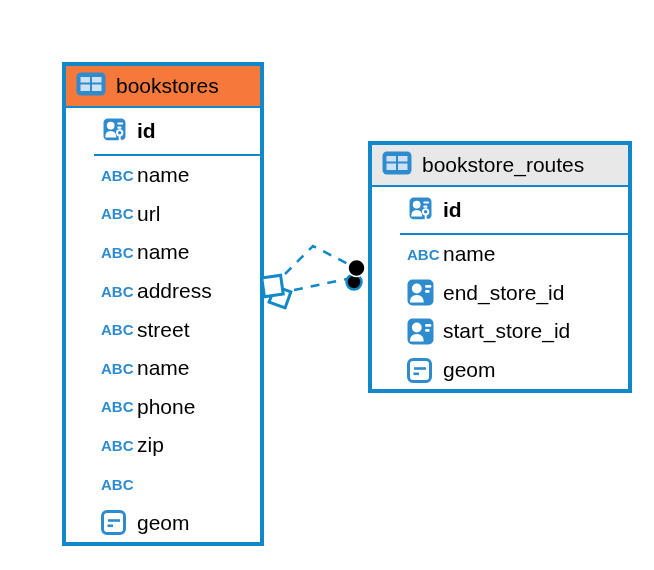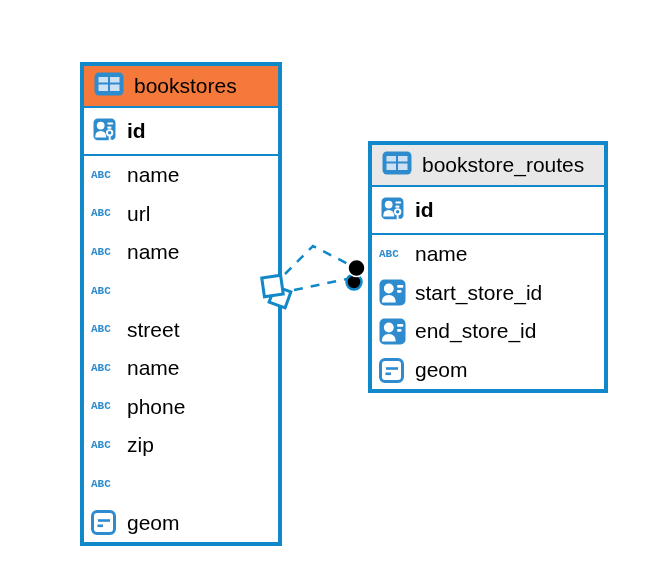--- a/index.html
+++ b/index.html
@@ -23,21 +23,21 @@
     display: flex;
     align-items: center;
     height: 40px;
     padding: 0 10px;
     border-bottom: 2px solid var(--accent);
     font-size: 21px;
     color: #000;
     white-space: nowrap;
   }
   .erd-header .title { margin-left: 10px; }
-  .rows { display: block; }
+  .rows { display: block; padding-left: 28px; }
   .erd-row {
     display: flex;
     align-items: center;
     font-size: 21px;
     color: #000;
     padding: 0 7px;
     white-space: nowrap;
   }
   .erd-row.pk {
     height: 46px;
@@ -47,40 +47,40 @@
   .erd-row.field { height: 38.6px; }
   .icon-wrap {
     width: 36px;
     flex: 0 0 auto;
     display: flex;
     align-items: center;
     justify-content: flex-start;
   }
   .icon-wrap svg { overflow: visible; display: block; }
   .abc-glyph {
-    font-family: Liberation Mono, monospace;
+    font-family: Liberation Sans, sans-serif;
     font-weight: bold;
-    font-size: 11px;
+    font-size: 15px;
     letter-spacing: 0px;
     color: var(--iconblue);
     line-height: 1;
   }
   #overlay {
     position: absolute;
     left: 0; top: 0;
     z-index: 3;
     pointer-events: none;
   }
 </style>
 </head>
 <body style="background: rgb(255, 255, 255);">
 
 <div id="canvas">
 
-  <div class="erd-table" style="left: 80px; top: 62px; width: 202px; text-align: right;">
+  <div class="erd-table" style="left: 62px; top: 62px; width: 202px; text-align: right;">
       <div class="erd-header" style="background: rgb(245, 121, 59);">
         <span class="icon-box"><svg width="30" height="24" viewBox="0 0 30 24">
             <rect x="0.5" y="0.5" width="29" height="23" rx="4.5" fill="#2e8bce"></rect>
             <rect x="4.5" y="5" width="9.5" height="5.5" fill="#cde1f2"></rect>
             <rect x="16" y="5" width="9.5" height="5.5" fill="#cde1f2"></rect>
             <rect x="4.5" y="12.5" width="9.5" height="6.5" fill="#cde1f2"></rect>
             <rect x="16" y="12.5" width="9.5" height="6.5" fill="#cde1f2"></rect>
           </svg></span>
         <span class="title">bookstores</span>
       </div>
@@ -115,20 +115,21 @@
         <div class="erd-row field">
       <span class="icon-wrap">
             <span class="abc-glyph">ABC</span>
           </span>
       <span class="col-name">name</span>
     </div>
         <div class="erd-row field">
       <span class="icon-wrap">
             <span class="abc-glyph">ABC</span>
           </span>
+      <span class="col-name">address</span>
     </div>
         <div class="erd-row field">
       <span class="icon-wrap">
             <span class="abc-glyph">ABC</span>
           </span>
       <span class="col-name">street</span>
     </div>
         <div class="erd-row field">
       <span class="icon-wrap">
             <span class="abc-glyph">ABC</span>
@@ -157,21 +158,21 @@
             <svg width="25" height="25" viewBox="0 0 25 25">
               <rect x="1.5" y="1.5" width="22" height="22" rx="4.5" fill="#fff" stroke="#2e8bce" stroke-width="3"></rect>
               <line x1="7" y1="10.5" x2="19" y2="10.5" stroke="#2e8bce" stroke-width="2.6"></line>
               <line x1="6.5" y1="15.8" x2="12" y2="15.8" stroke="#2e8bce" stroke-width="2.6"></line>
             </svg>
           </span>
       <span class="col-name">geom</span>
     </div>
       </div>
     </div>
-    <div class="erd-table" style="left: 368px; top: 141px; width: 240px;">
+    <div class="erd-table" style="left: 368px; top: 141px; width: 264px;">
       <div class="erd-header" style="background: rgb(232, 232, 232);">
         <span class="icon-box"><svg width="30" height="24" viewBox="0 0 30 24">
             <rect x="0.5" y="0.5" width="29" height="23" rx="4.5" fill="#2e8bce"></rect>
             <rect x="4.5" y="5" width="9.5" height="5.5" fill="#cde1f2"></rect>
             <rect x="16" y="5" width="9.5" height="5.5" fill="#cde1f2"></rect>
             <rect x="4.5" y="12.5" width="9.5" height="6.5" fill="#cde1f2"></rect>
             <rect x="16" y="12.5" width="9.5" height="6.5" fill="#cde1f2"></rect>
           </svg></span>
         <span class="title">bookstore_routes</span>
       </div>
@@ -200,33 +201,33 @@
         <div class="erd-row field">
       <span class="icon-wrap">
             <svg width="27" height="27" viewBox="0 0 27 27">
               <rect x="0.5" y="0.5" width="26" height="26" rx="5" fill="#2e8bce"></rect>
               <circle cx="9.8" cy="9.5" r="4.9" fill="#fff"></circle>
               <path d="M2.8 23.5 q0 -7.6 7 -7.6 q7 0 7 7.6 z" fill="#fff"></path>
               <rect x="18" y="6" width="6.4" height="2.8" rx="1.4" fill="#fff"></rect>
               <rect x="18" y="11" width="4.6" height="2.8" rx="1.4" fill="#fff"></rect>
             </svg>
           </span>
-      <span class="col-name">start_store_id</span>
+      <span class="col-name">end_store_id</span>
     </div>
         <div class="erd-row field">
       <span class="icon-wrap">
             <svg width="27" height="27" viewBox="0 0 27 27">
               <rect x="0.5" y="0.5" width="26" height="26" rx="5" fill="#2e8bce"></rect>
               <circle cx="9.8" cy="9.5" r="4.9" fill="#fff"></circle>
               <path d="M2.8 23.5 q0 -7.6 7 -7.6 q7 0 7 7.6 z" fill="#fff"></path>
               <rect x="18" y="6" width="6.4" height="2.8" rx="1.4" fill="#fff"></rect>
               <rect x="18" y="11" width="4.6" height="2.8" rx="1.4" fill="#fff"></rect>
             </svg>
           </span>
-      <span class="col-name">end_store_id</span>
+      <span class="col-name">start_store_id</span>
     </div>
         <div class="erd-row field">
       <span class="icon-wrap">
             <svg width="25" height="25" viewBox="0 0 25 25">
               <rect x="1.5" y="1.5" width="22" height="22" rx="4.5" fill="#fff" stroke="#2e8bce" stroke-width="3"></rect>
               <line x1="7" y1="10.5" x2="19" y2="10.5" stroke="#2e8bce" stroke-width="2.6"></line>
               <line x1="6.5" y1="15.8" x2="12" y2="15.8" stroke="#2e8bce" stroke-width="2.6"></line>
             </svg>
           </span>
       <span class="col-name">geom</span>

